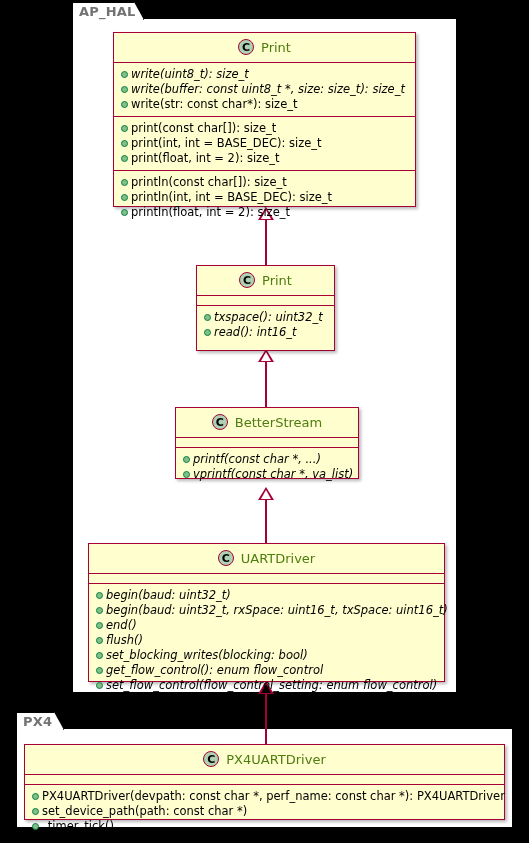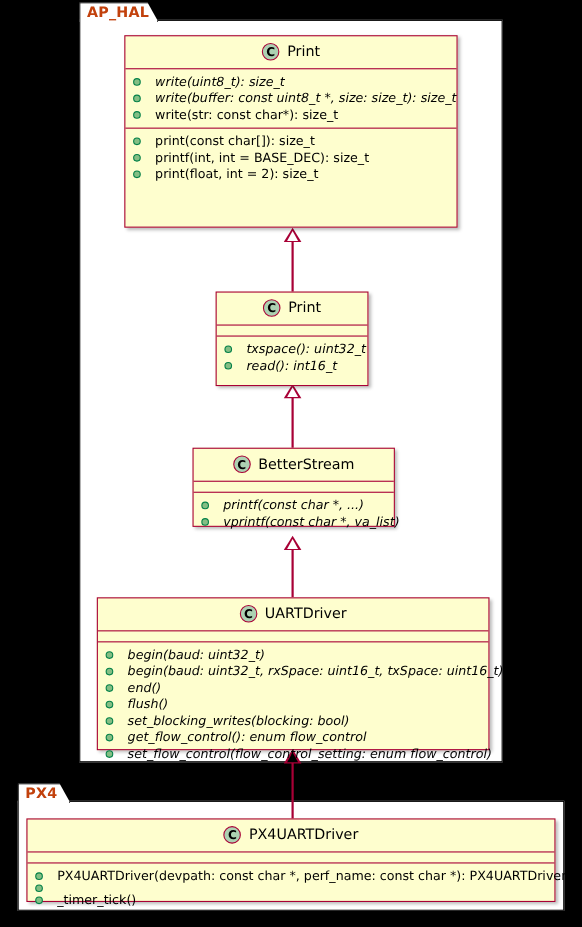--- a/index.html
+++ b/index.html
@@ -33,21 +33,21 @@
     border-bottom: none;
     box-sizing: border-box;
     padding: 0 14px 0 6px;
     display: flex;
     align-items: center;
     clip-path: polygon(0 0, calc(100% - 10px) 0, 100% 100%, 0 100%);
   }
   .pkg-tab-label {
     font-size: 13px;
     font-weight: bold;
-    color: #c2410c;
+    color: #737373;
     line-height: 1;
     letter-spacing: 0.2px;
     white-space: nowrap;
   }
 
   
   .class-box {
     position: absolute;
     background: #FEFECE;
     border: 1.5px solid #A80036;
@@ -57,21 +57,21 @@
   .class-header {
     display: flex;
     align-items: center;
     justify-content: center;
     gap: 7px;
     padding: 6px 8px 7px 8px;
     border-bottom: 1.5px solid #A80036;
   }
   .class-title {
     font-size: 13px;
-    color: #000000;
+    color: #4d7c0f;
     white-space: nowrap;
   }
   .class-icon {
     width: 16px;
     height: 16px;
     border-radius: 50%;
     background: #ADD1B2;
     border: 1.5px solid #A80036;
     box-sizing: border-box;
     display: flex;
@@ -88,21 +88,21 @@
     border-bottom: 1.5px solid #A80036;
   }
   .compartment:last-child { border-bottom: none; }
   .compartment.empty {
     padding: 2px 0;
     height: 5px;
   }
   .member {
     display: flex;
     align-items: center;
-    gap: 13px;
+    gap: 3px;
     padding: 0 6px 0 7px;
     font-size: 11.5px;
     line-height: 15px;
     color: #000000;
     white-space: nowrap;
   }
   .member.abstract .member-text { font-style: italic; }
   .vis-dot {
     width: 7px;
     height: 7px;
@@ -187,27 +187,41 @@
       <span class="member-text">write(str: const char*): size_t</span>
     </div>
   </div>
   <div class="compartment">
     <div class="member">
       <span class="vis-dot"></span>
       <span class="member-text">print(const char[]): size_t</span>
     </div>
     <div class="member">
       <span class="vis-dot"></span>
-      <span class="member-text">printf(int, int = BASE_DEC): size_t</span>
+      <span class="member-text">print(int, int = BASE_DEC): size_t</span>
     </div>
     <div class="member">
       <span class="vis-dot"></span>
       <span class="member-text">print(float, int = 2): size_t</span>
     </div>
   </div>
+  <div class="compartment">
+    <div class="member">
+      <span class="vis-dot"></span>
+      <span class="member-text">println(const char[]): size_t</span>
+    </div>
+    <div class="member">
+      <span class="vis-dot"></span>
+      <span class="member-text">println(int, int = BASE_DEC): size_t</span>
+    </div>
+    <div class="member">
+      <span class="vis-dot"></span>
+      <span class="member-text">println(float, int = 2): size_t</span>
+    </div>
+  </div>
 </div>
 
 <div class="class-box" style="left:196px; top:265px; width:139px; height:86px;">
   <div class="class-header">
     <span class="class-icon">C</span>
     <span class="class-title">Print</span>
   </div>
   <div class="compartment empty"></div>
   <div class="compartment">
     <div class="member abstract">
@@ -283,19 +297,20 @@
     <span class="class-title">PX4UARTDriver</span>
   </div>
   <div class="compartment empty"></div>
   <div class="compartment">
     <div class="member">
       <span class="vis-dot"></span>
       <span class="member-text">PX4UARTDriver(devpath: const char *, perf_name: const char *): PX4UARTDriver</span>
     </div>
     <div class="member">
       <span class="vis-dot"></span>
+      <span class="member-text">set_device_path(path: const char *)</span>
     </div>
     <div class="member">
       <span class="vis-dot"></span>
       <span class="member-text">_timer_tick()</span>
     </div>
   </div>
 </div>
 
 </body></html>

